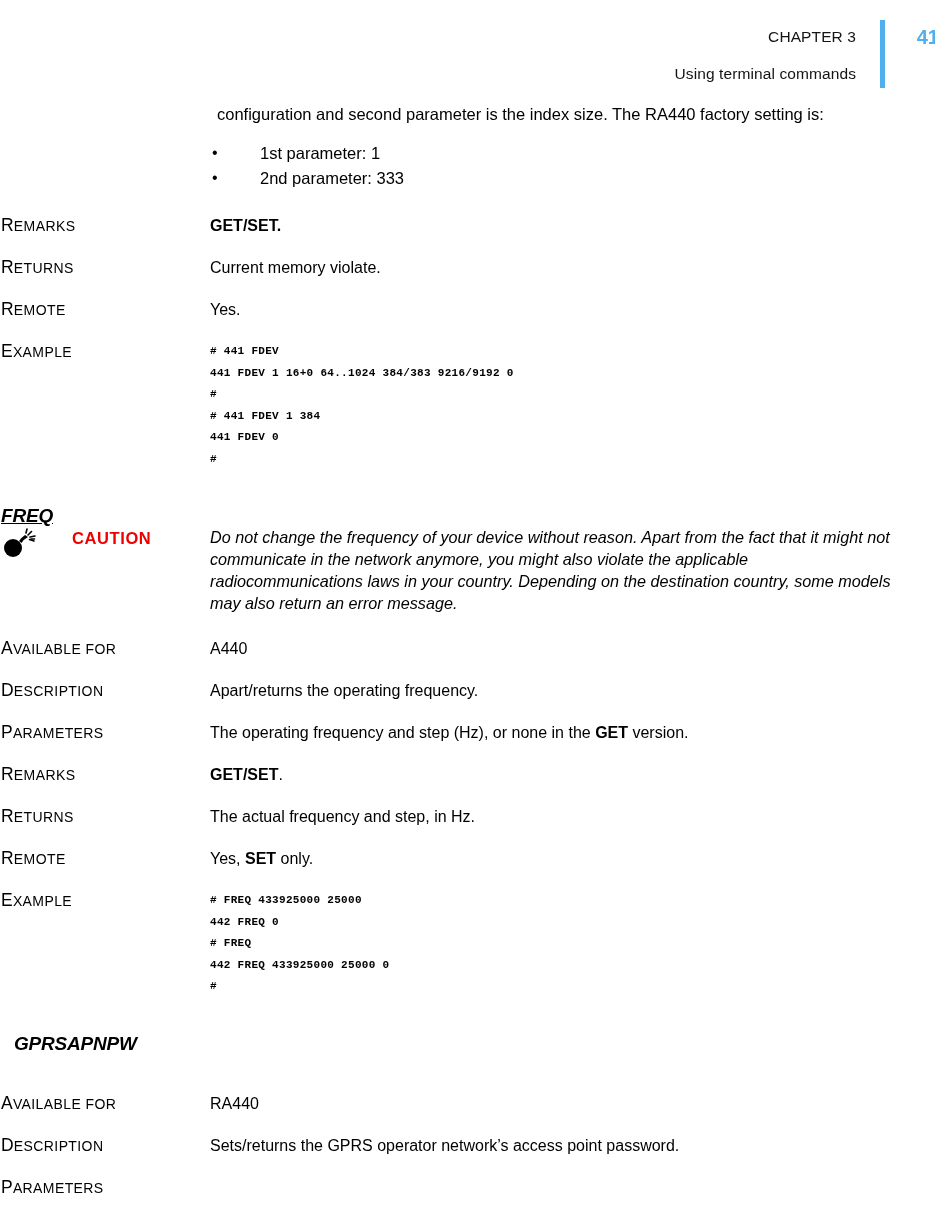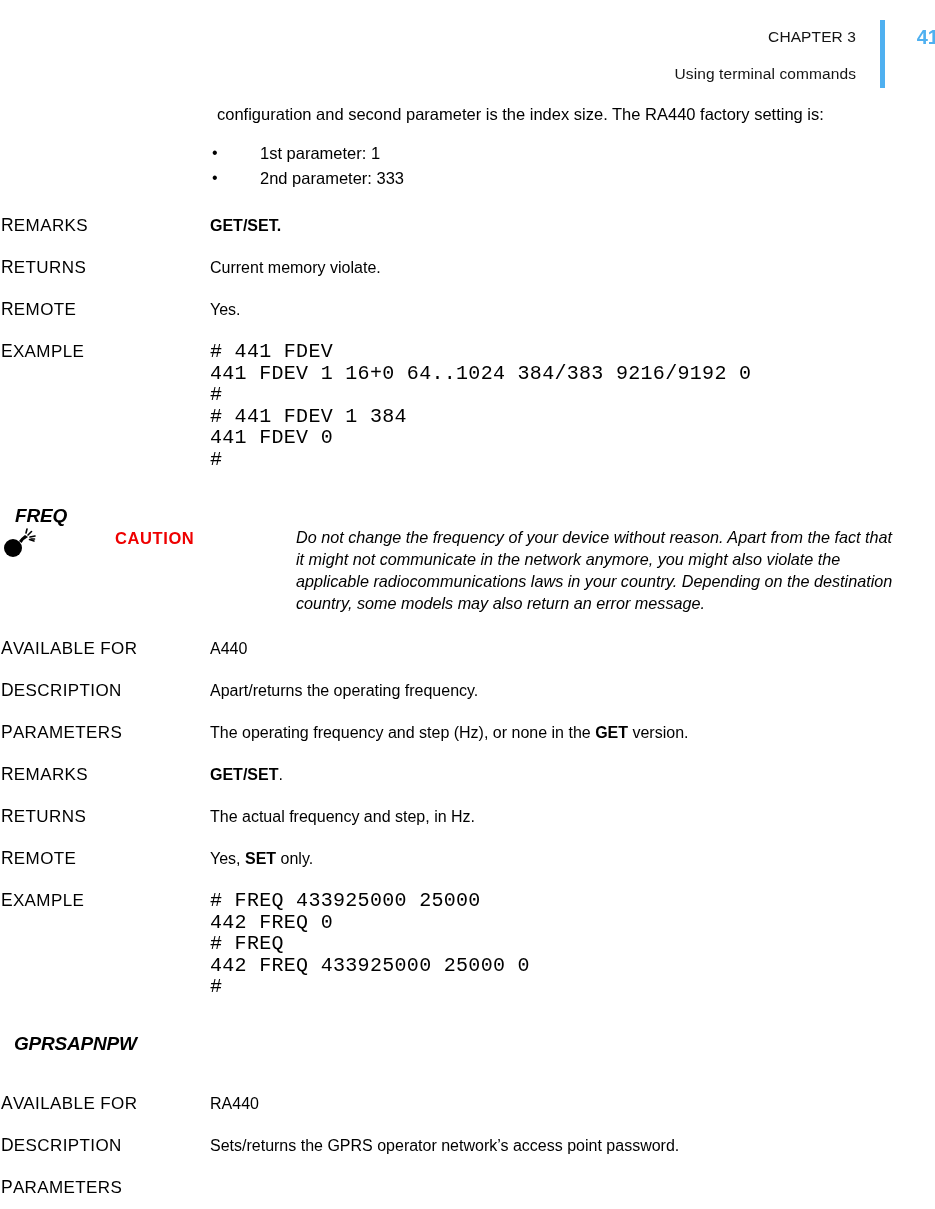--- a/index.html
+++ b/index.html
@@ -92,21 +92,21 @@
 
   
   .sc-label {
     font-size: 17.5px;
     line-height: 20px;
     color: #000;
     letter-spacing: 0.2px;
     white-space: nowrap;
   }
   .sc-label .sc-rest {
-    font-size: 17px;
+    font-size: 14px;
     letter-spacing: 0.4px;
   }
 
   .body-text {
     font-size: 16px;
     line-height: 21px;
     color: #000;
   }
   .body-text b { font-weight: bold; }
 
@@ -131,22 +131,22 @@
     position: absolute;
     left: 2px;
     top: -1px;
     font-size: 16px;
     line-height: 25px;
   }
 
   
   .code {
     font-family: "Liberation Mono", "DejaVu Sans Mono", monospace;
-    font-weight: normal;
-    font-size: 20px;
+    font-weight: bold;
+    font-size: 11px;
     line-height: 21.5px;
     white-space: pre;
     letter-spacing: 0.3px;
     color: #000;
   }
 
   
   .cmd-heading {
     font-size: 19px;
     font-weight: bold;
@@ -255,25 +255,25 @@
 441 FDEV 1 16+0 64..1024 384/383 9216/9192 0
 #
 # 441 FDEV 1 384
 441 FDEV 0
 #</div>
     </div>
   </div>
 
   <div class="spacer-sm"></div>
 
-  <div style="padding-left:15px;">
+  <div style="padding-left:1px;text-decoration:underline;">
     <h2 class="cmd-heading">FREQ</h2>
   </div>
 
-  <div class="caution-row" style="margin-top:-1px;gap:43px;">
+  <div class="caution-row" style="margin-top:-1px;">
     <div class="caution-icon-col">
       <svg width="40" height="30" viewBox="0 0 40 30">
         <circle cx="13" cy="20" r="9" fill="#000"></circle>
         <path d="M19 13 Q22 9 25 7 L28 9 Q24 11 21.5 15 Z" fill="#000"></path>
         <g stroke="#000" stroke-width="1.6" stroke-linecap="round">
           <line x1="28" y1="7" x2="31.5" y2="3.5"></line>
           <line x1="30" y1="9" x2="35" y2="8"></line>
           <line x1="29.5" y1="11.5" x2="34" y2="13"></line>
           <line x1="26" y1="5" x2="27" y2="1"></line>
           <line x1="31" y1="11" x2="34.5" y2="11"></line>

